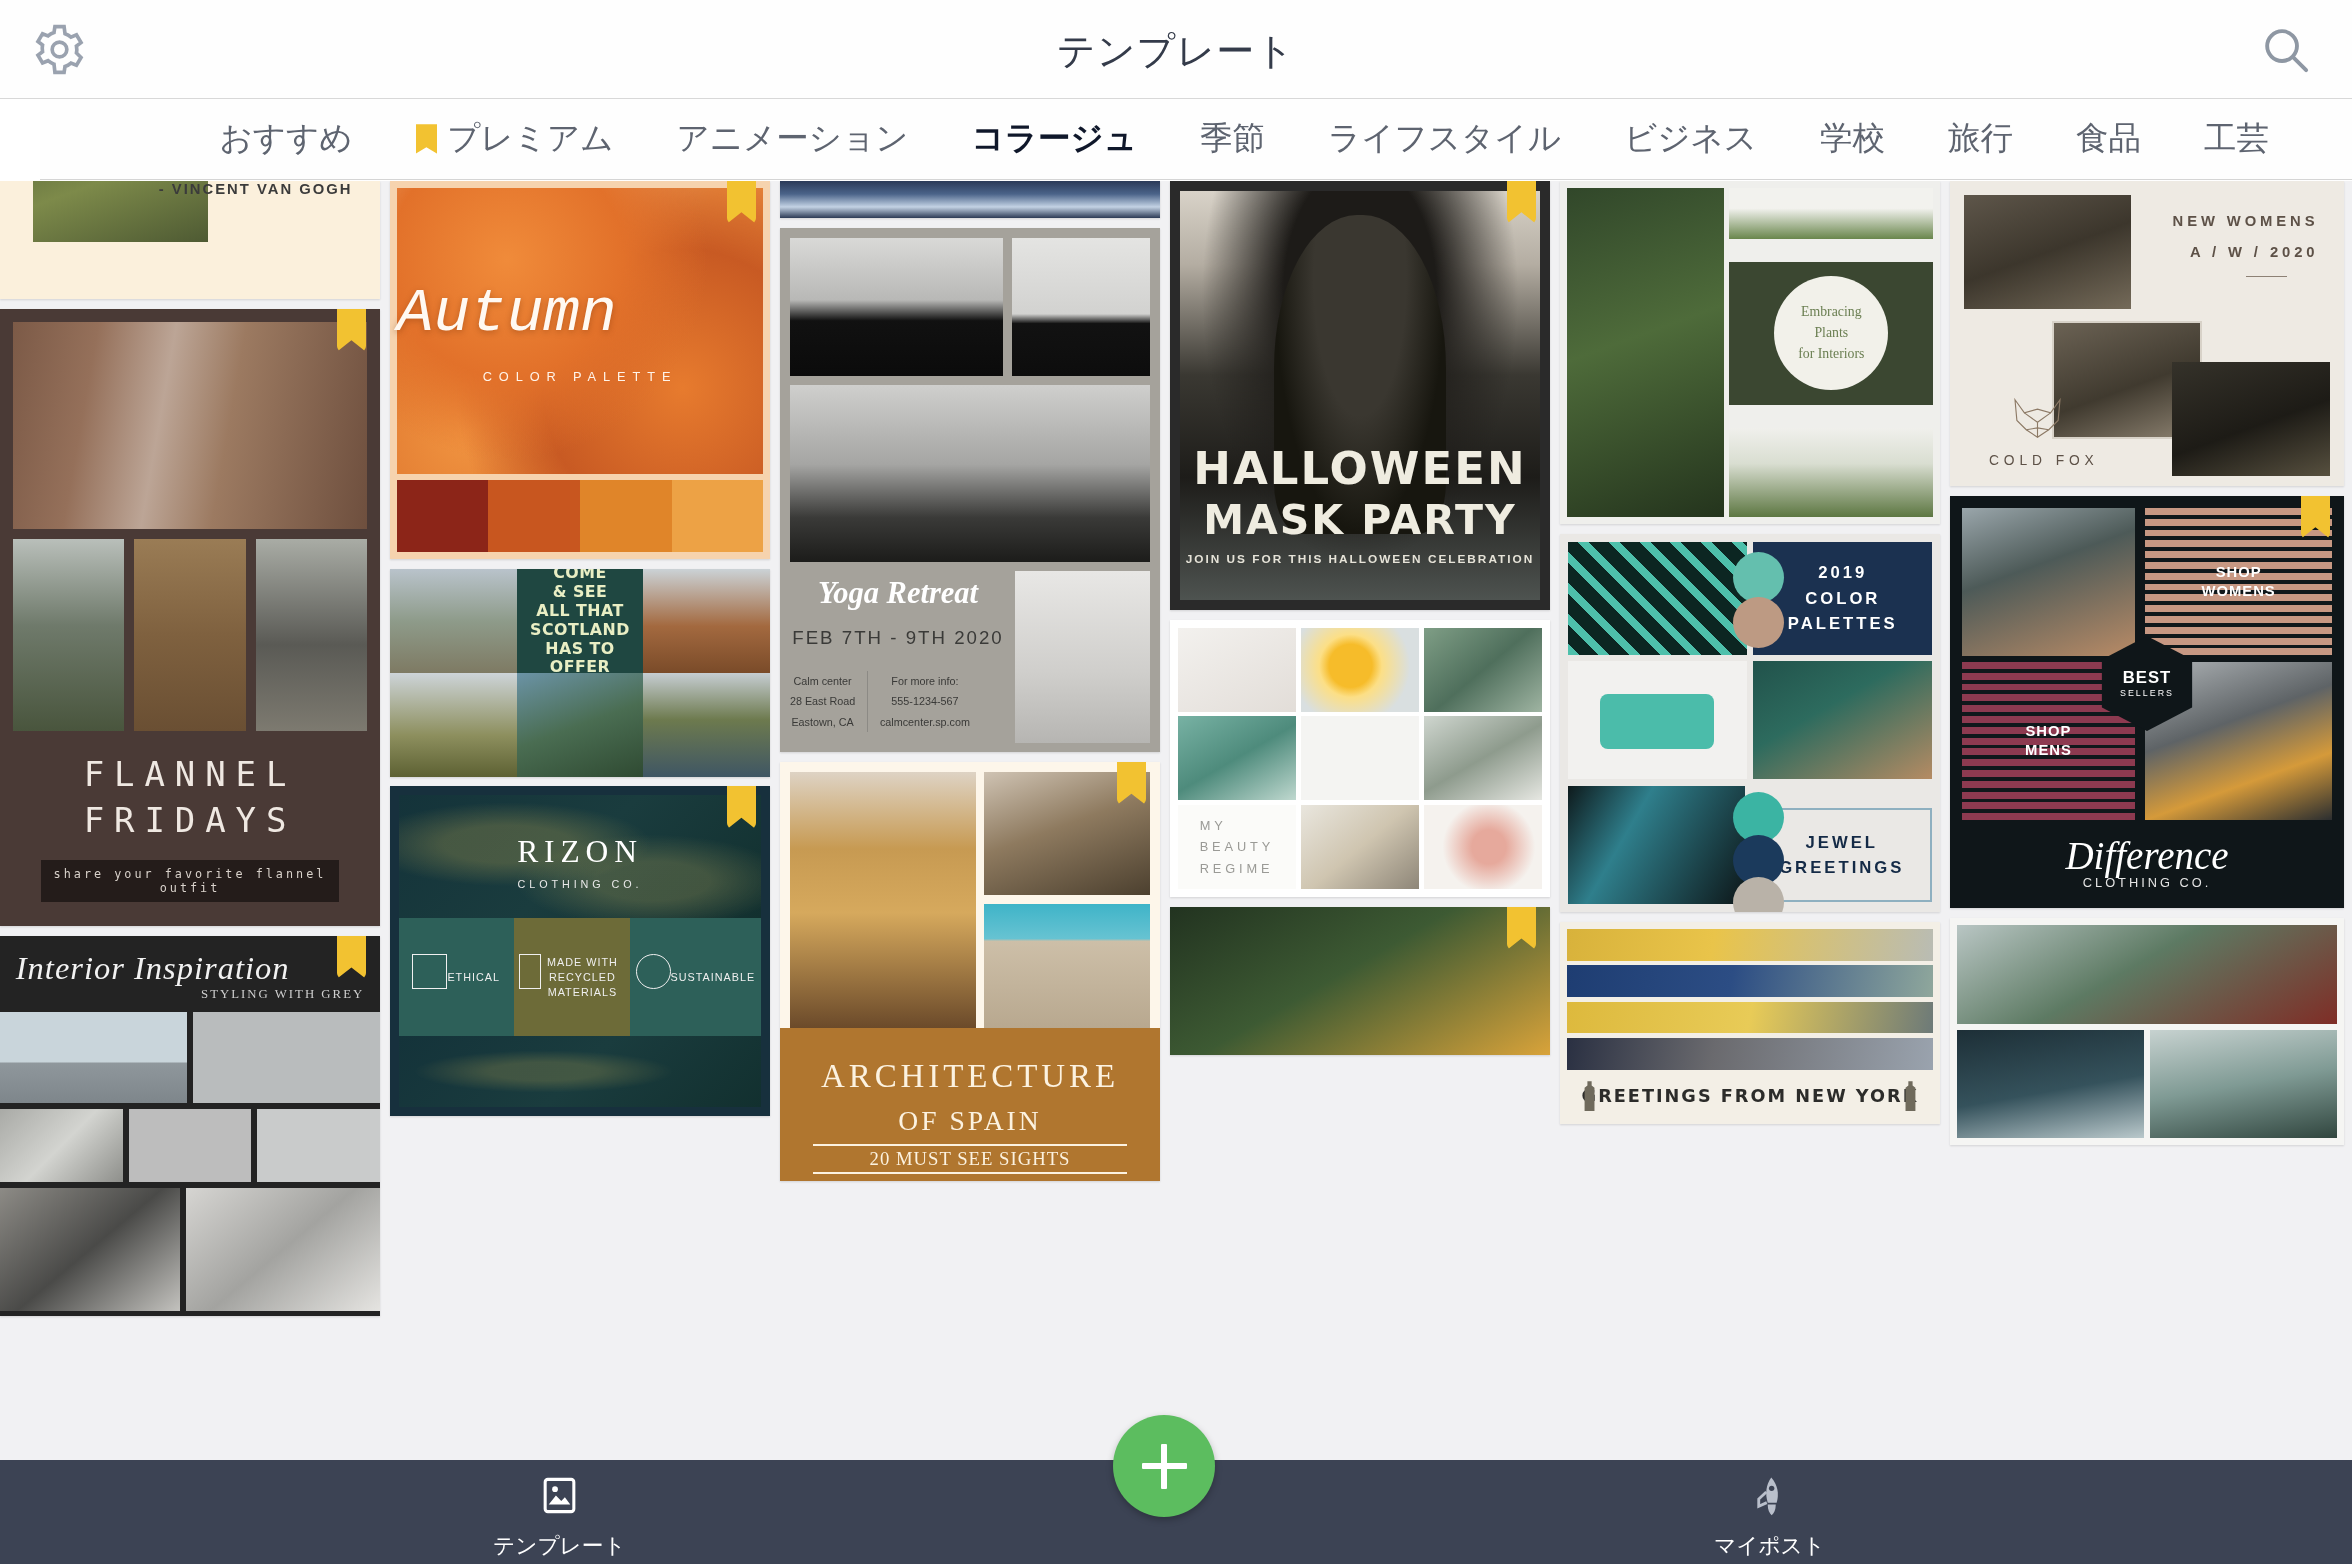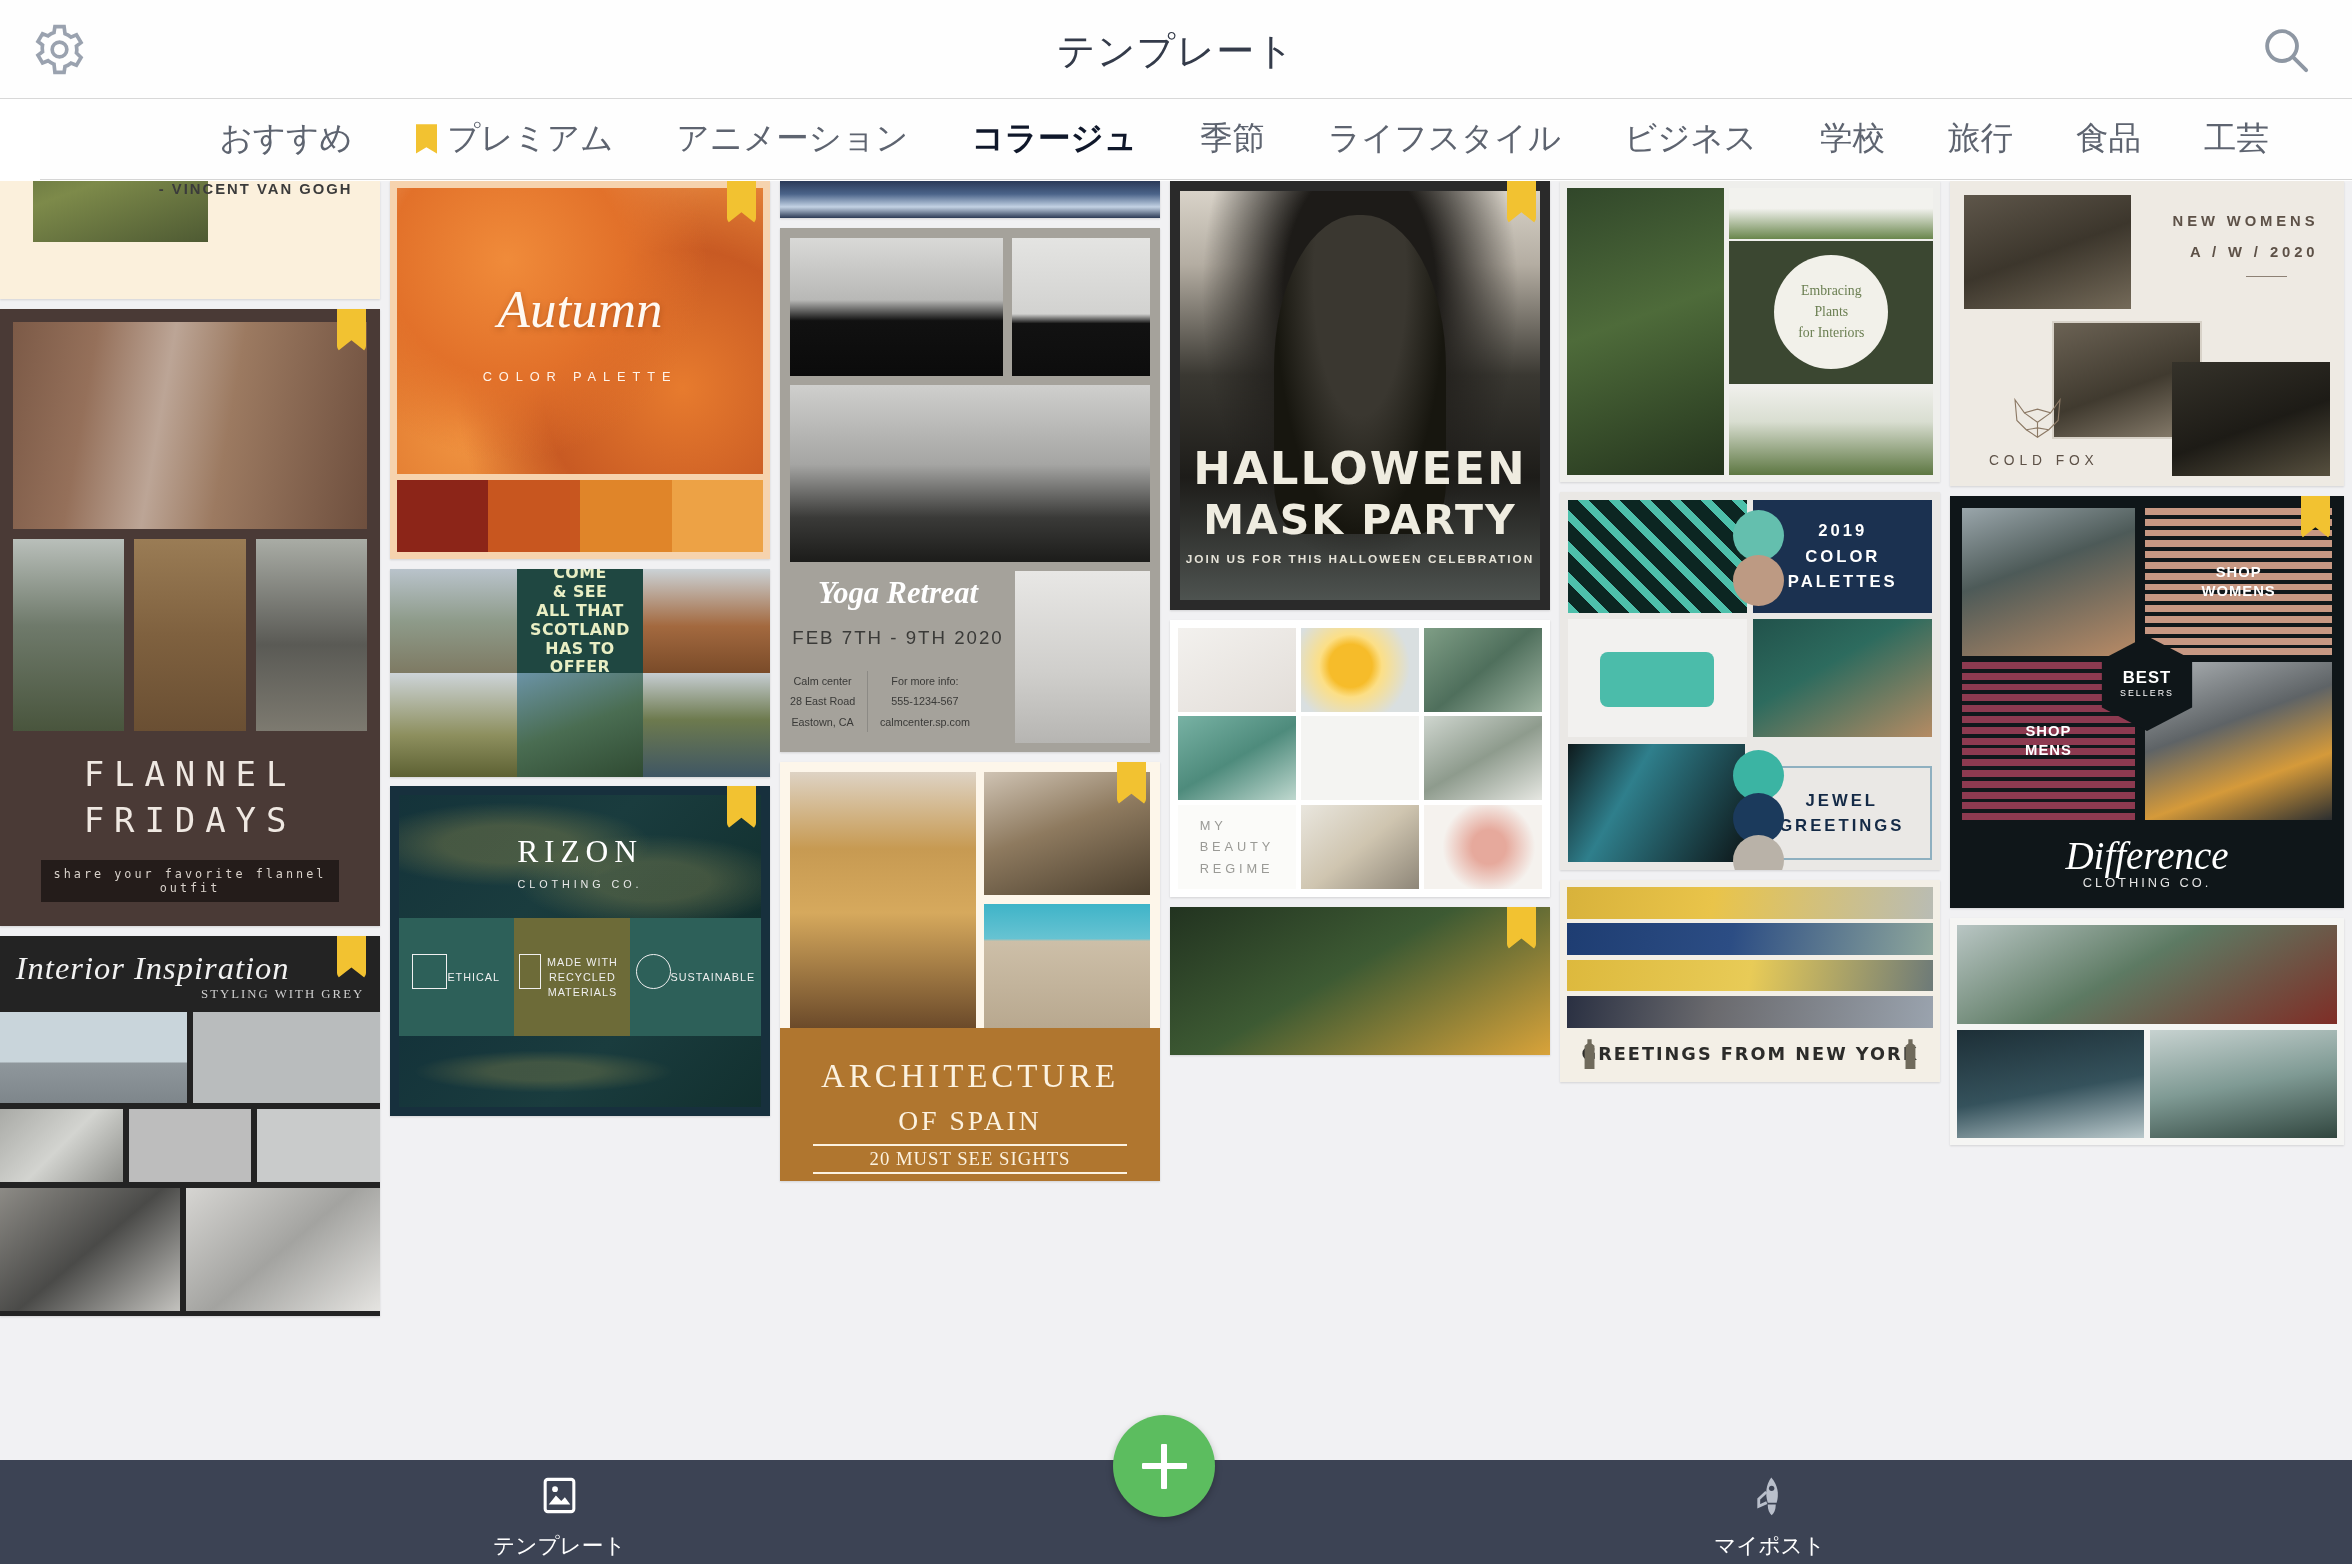--- a/index.html
+++ b/index.html
@@ -100,22 +100,22 @@
   .g7 { background:linear-gradient(140deg,#d6d5d2,#a3a3a0,#e5e4e1); }
 
   
   .autumn { background:#f6d3ae; padding:6.9px; }
   .au-img { height:286px; background:
      radial-gradient(circle at 30% 25%, #f08b3a 0%, #e2712a 35%, transparent 60%),
      radial-gradient(circle at 78% 70%, #e77b2e 0%, #c85a23 40%, transparent 65%),
      radial-gradient(circle at 20% 85%, #f19541 0%, #d96c28 45%, transparent 70%),
      linear-gradient(135deg,#efb78a 0%,#e9883b 50%,#d96f2a 100%);
      position:relative; }
-  .au-word { position:absolute; left:0; right:0; top:91px; text-align:center;
-     color:#fff9f2; font-size:53px; font-family:Liberation Serif, serif;
+  .au-word { position:absolute; left:0; right:0; top:91px; text-align:left;
+     color:#fff9f2; font-size:61px; font-family:Liberation Mono, monospace;
      font-style:italic; text-shadow:0 2px 5.9px rgba(120,50,10,.4); }
   .au-cp { position:absolute; left:0; right:0; top:181px; text-align:center;
      color:#fff4ea; font-size:12.8px; letter-spacing:6.9px; }
   .au-sw { display:flex; height:72px; margin-top:5.9px; }
   .au-sw div { flex:1; }
 
   
   .scot { background:#fff; }
   .sc-r { display:flex; }
   .sc-r > div { flex:1; height:104px; }
@@ -224,21 +224,21 @@
   .b7{background:#fbfbf9; display:flex; align-items:center; justify-content:center;}
   .b8{background:linear-gradient(140deg,#e9e6de,#cfc5b0,#8e8678);}
   .b9{background:radial-gradient(circle at 55% 50%,#e6a99c 0 22%,#f5f2ee 60%);}
   .bt-label { color:#9a9a96; font-size:12.8px; letter-spacing:3.9px; line-height:1.7;
      text-align:left; }
 
   
   .plants { background:#efefec; padding:6.9px; }
   .pl-r { display:flex; gap:5.9px; }
   .pl-left { flex:1; background:linear-gradient(160deg,#31472a 0%,#4e6b3a 45%,#24341d 100%); }
-  .pl-right { flex:1.3; display:flex; flex-direction:column; gap:2px; }
+  .pl-right { flex:1.3; display:flex; flex-direction:column; gap:23px; }
   .pl-top { height:51px; background:linear-gradient(180deg,#f2f2ee 40%,#69864c 100%); }
   .pl-mid { height:143px; background:#3b4731; position:relative;
      display:flex; align-items:center; justify-content:center; }
   .pl-circle { width:114px; height:114px; border-radius:50%; background:#f2f1ea;
      display:flex; align-items:center; justify-content:center; text-align:center;
      color:#6b7f52; font-size:13.8px; line-height:1.5; font-family:"Liberation Serif", serif; }
   .pl-bot { height:89px; background:linear-gradient(180deg,#f0f0ec 0%,#d9ded1 40%,#5d7742 100%); }
 
   
   .jewel { background:#eae8e5; padding:7.9px; }

